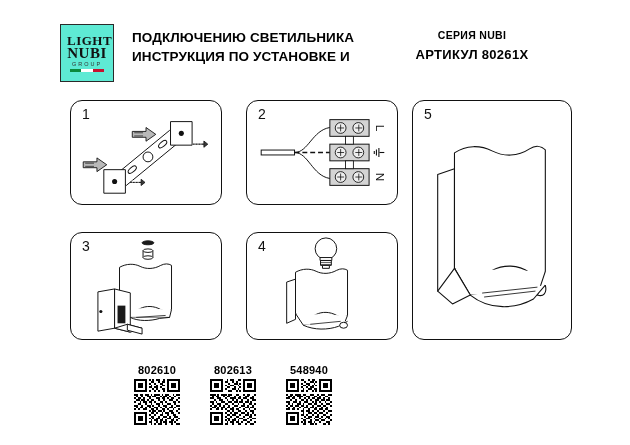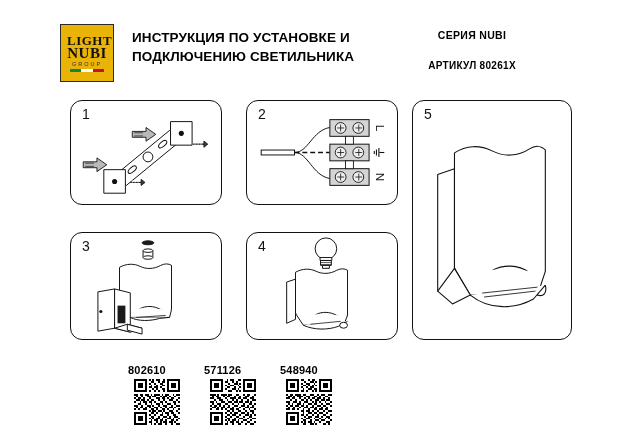--- a/index.html
+++ b/index.html
@@ -10,21 +10,21 @@
     color:#000;
     position:relative;
     overflow:hidden;
   }
   .page{position:absolute;inset:0;}
 
   
   .header{position:absolute;left:60px;top:24px;width:512px;height:56px;}
   .logo-box{
     position:absolute;left:0;top:0;width:52px;height:56px;
-    border:1px solid #2a2a2a;background:#eab308;
+    border:1px solid #2a2a2a;background:#5eead4;
     display:flex;flex-direction:column;align-items:center;justify-content:center;
   }
   .logo-inner{width:40px;text-align:center;line-height:1;}
   .logo-l1,.logo-l2{
     font-family:"Liberation Serif", serif;
     font-weight:bold;letter-spacing:.5px;color:#111;
   }
   .logo-l1{font-size:13px;}
   .logo-l2{font-size:15px;margin-top:-1px;}
   .logo-l3{
@@ -34,21 +34,21 @@
   .logo-flag{width:34px;height:3px;margin:2px auto 0;display:flex;}
   .logo-flag i{flex:1;height:100%;display:block;}
 
   .title{
     position:absolute;left:72px;top:4px;
     font-size:13.5px;font-weight:bold;line-height:1.42;
     letter-spacing:.1px;
   }
   .meta{position:absolute;right:0;top:5px;text-align:center;width:200px;}
   .meta .m1{font-size:10.5px;font-weight:bold;letter-spacing:.3px;}
-  .meta .m2{font-size:10px;font-weight:bold;letter-spacing:.3px;margin-top:19px;}
+  .meta .m2{font-size:13px;font-weight:bold;letter-spacing:.3px;margin-top:6px;}
 
   
   .panel{
     position:absolute;
     border:1px solid #111;
     border-radius:12px;
     background:#fff;
     box-sizing:border-box;
   }
   .panel .num{
@@ -58,21 +58,21 @@
   .panel svg{position:absolute;left:0;top:0;width:100%;height:100%;}
 
   #p1{left:70px;top:100px;width:152px;height:105px;}
   #p2{left:246px;top:100px;width:152px;height:105px;}
   #p3{left:70px;top:232px;width:152px;height:108px;}
   #p4{left:246px;top:232px;width:152px;height:108px;}
   #p5{left:412px;top:100px;width:160px;height:240px;}
 
   
   .qrrow{position:absolute;left:128px;top:364px;width:220px;height:62px;}
-  .qr{position:absolute;top:0;width:58px;}
+  .qr{position:absolute;top:0;width:58px;text-align:center;}
   .qr:nth-child(1){left:0;}
   .qr:nth-child(2){left:76px;}
   .qr:nth-child(3){left:152px;}
   .qr .code{font-size:11px;font-weight:bold;letter-spacing:.2px;}
   .qr .img{width:46px;height:46px;margin:3px auto 0;display:block;}
 </style>
 </head>
 <body>
 
 <div class="page">
@@ -86,22 +86,22 @@
         <div class="logo-l3">GROUP</div>
         <div class="logo-flag">
           <i style="background:#0a8a3c"></i>
             <i style="background:#ffffff"></i>
             <i style="background:#c8102e"></i>
         </div>
       </div>
     </div>
 
     <div class="title">
+      <div>ПОДКЛЮЧЕНИЮ СВЕТИЛЬНИКА</div>
       <div>ИНСТРУКЦИЯ ПО УСТАНОВКЕ И</div>
-      <div>ПОДКЛЮЧЕНИЮ СВЕТИЛЬНИКА</div>
     </div>
 
     <div class="meta">
       <div class="m1">СЕРИЯ NUBI</div>
       <div class="m2">АРТИКУЛ 80261X</div>
     </div>
   </div>
 
   <div class="panel" id="p1">
     <div class="num">1</div>
@@ -321,21 +321,21 @@
           <path d="M9 20h2v1h-2zM13 20h1v1h-1zM16 20h2v1h-2zM19 20h1v1h-1zM22 20h2v1h-2z"></path>
           <path d="M8 21h1v1h-1zM10 21h1v1h-1zM12 21h2v1h-2zM15 21h1v1h-1zM18 21h2v1h-2zM21 21h1v1h-1zM24 21h1v1h-1z"></path>
           <path d="M9 22h1v1h-1zM11 22h2v1h-2zM14 22h2v1h-2zM17 22h1v1h-1zM20 22h2v1h-2zM23 22h1v1h-1z"></path>
           <path d="M8 23h2v1h-2zM12 23h1v1h-1zM14 23h1v1h-1zM16 23h2v1h-2zM19 23h2v1h-2zM22 23h1v1h-1z"></path>
           <path d="M9 24h1v1h-1zM11 24h1v1h-1zM13 24h2v1h-2zM17 24h1v1h-1zM20 24h1v1h-1zM23 24h2v1h-2z"></path>
         </g>
       </svg>
     </div>
 
     <div class="qr">
-      <div class="code">571126</div>
+      <div class="code">802613</div>
       <svg class="img" viewBox="0 0 25 25" shape-rendering="crispEdges">
         <rect width="25" height="25" fill="#fff"></rect>
         <g fill="#000">
           <path d="M0 0h7v7h-7z"></path>
             <path d="M1 1h5v5h-5z" fill="#fff"></path>
             <path d="M2 2h3v3h-3z"></path>
           <path d="M18 0h7v7h-7z"></path>
             <path d="M19 1h5v5h-5z" fill="#fff"></path>
             <path d="M20 2h3v3h-3z"></path>
           <path d="M0 18h7v7h-7z"></path>

